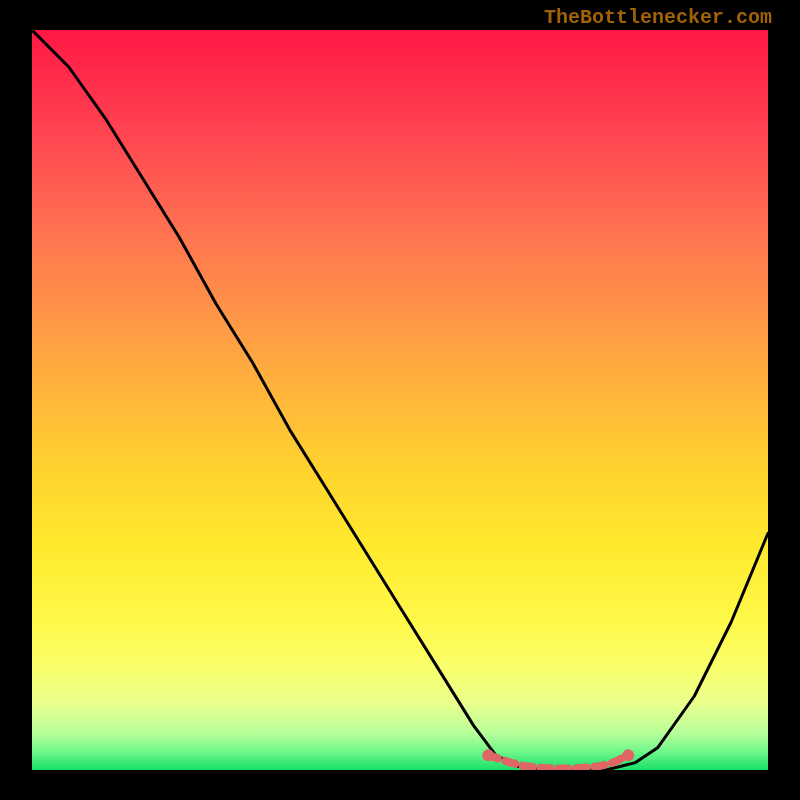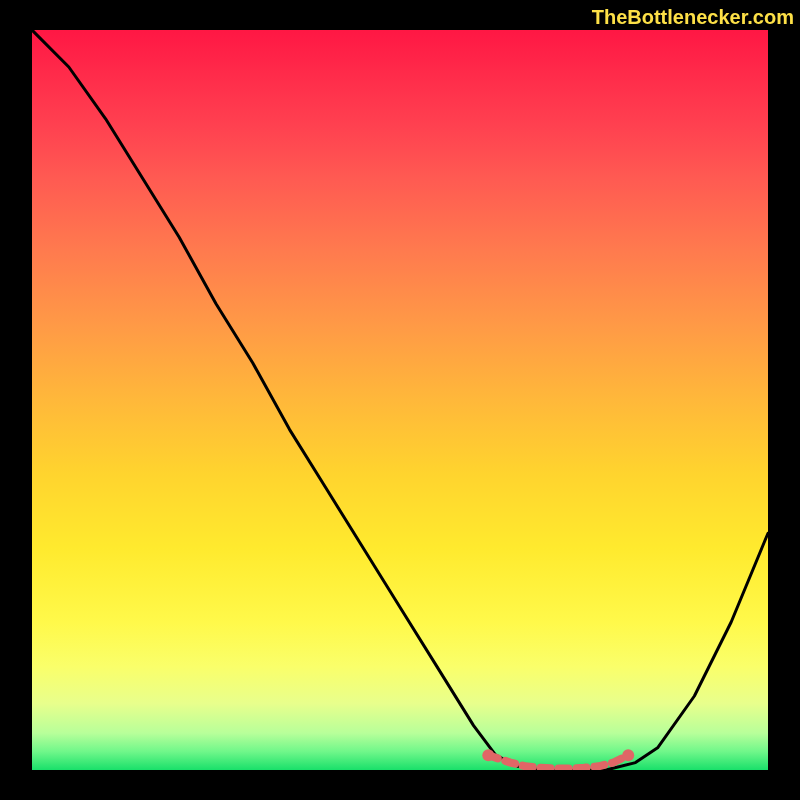--- a/index.html
+++ b/index.html
@@ -10,25 +10,26 @@
   }
   .chart-container {
     width: 800px;
     height: 800px;
     position: relative;
     background: #000000;
   }
   .watermark {
     position: absolute;
     top: 6px;
-    right: 6px;
-    color: #fde047;
+    right: 28px;
+    color: #a16207;
     font-size: 20px;
     font-weight: bold;
     z-index: 10;
+    font-family: Liberation Mono, monospace;
   }
   .plot-area {
     position: absolute;
     left: 32px;
     top: 30px;
     width: 736px;
     height: 740px;
   }
   svg {
     display: block;

